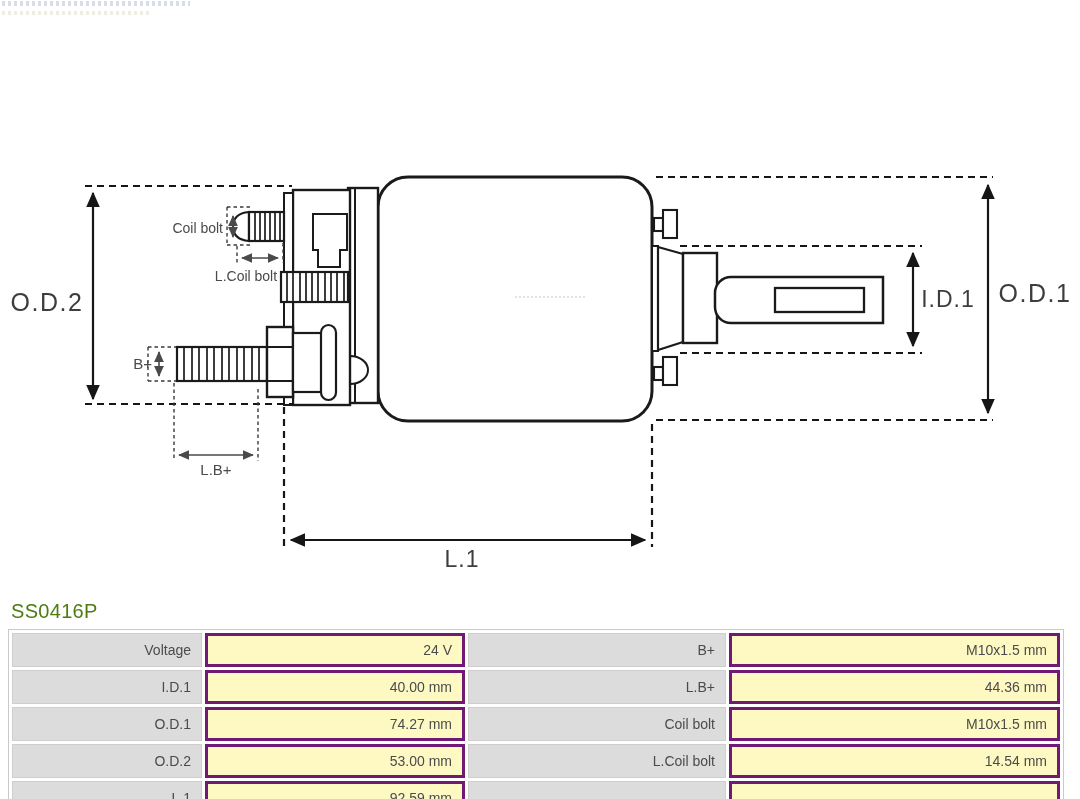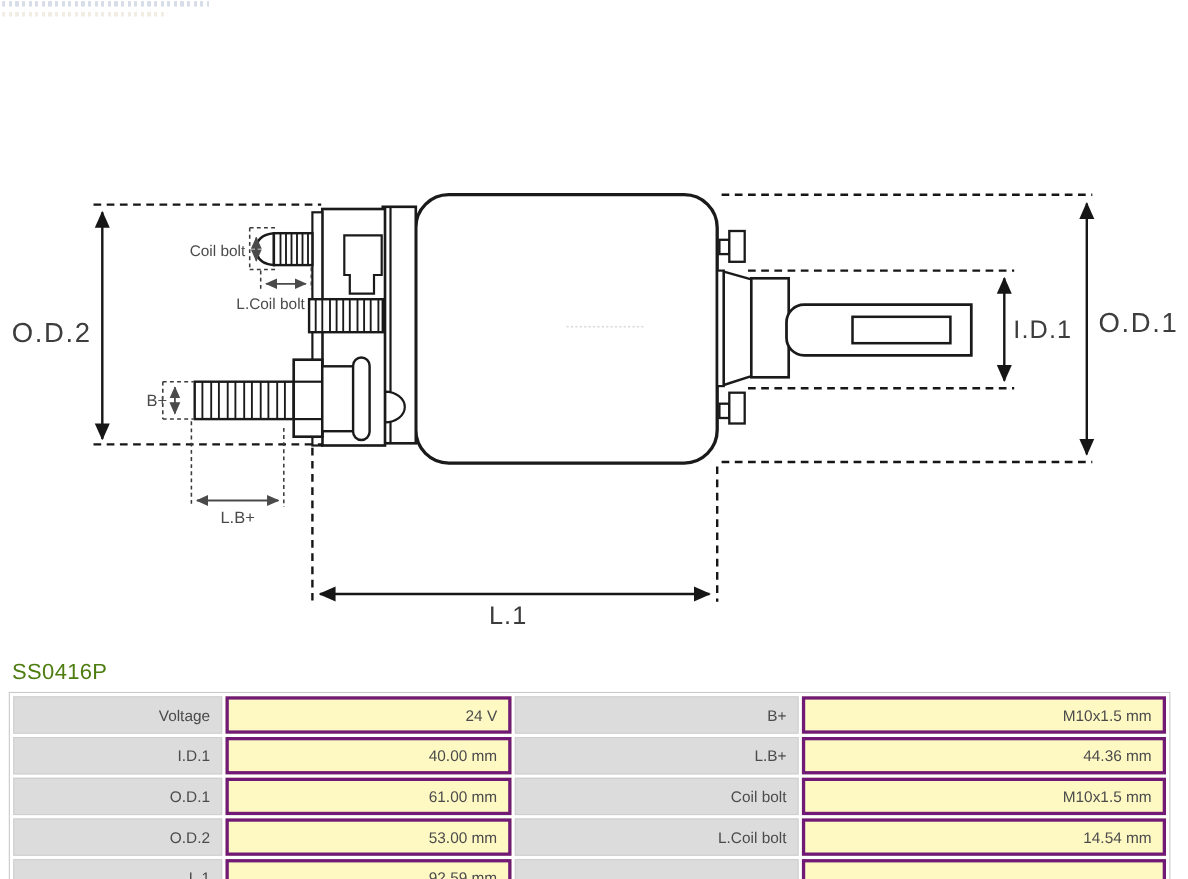--- a/index.html
+++ b/index.html
@@ -200,21 +200,21 @@
         <td class="val">M10x1.5 mm</td>
       </tr>
       <tr>
         <td class="lbl">I.D.1</td>
         <td class="val">40.00 mm</td>
         <td class="lbl">L.B+</td>
         <td class="val">44.36 mm</td>
       </tr>
       <tr>
         <td class="lbl">O.D.1</td>
-        <td class="val">61.00 mm</td>
+        <td class="val">74.27 mm</td>
         <td class="lbl">Coil bolt</td>
         <td class="val">M10x1.5 mm</td>
       </tr>
       <tr>
         <td class="lbl">O.D.2</td>
         <td class="val">53.00 mm</td>
         <td class="lbl">L.Coil bolt</td>
         <td class="val">14.54 mm</td>
       </tr>
       <tr>

